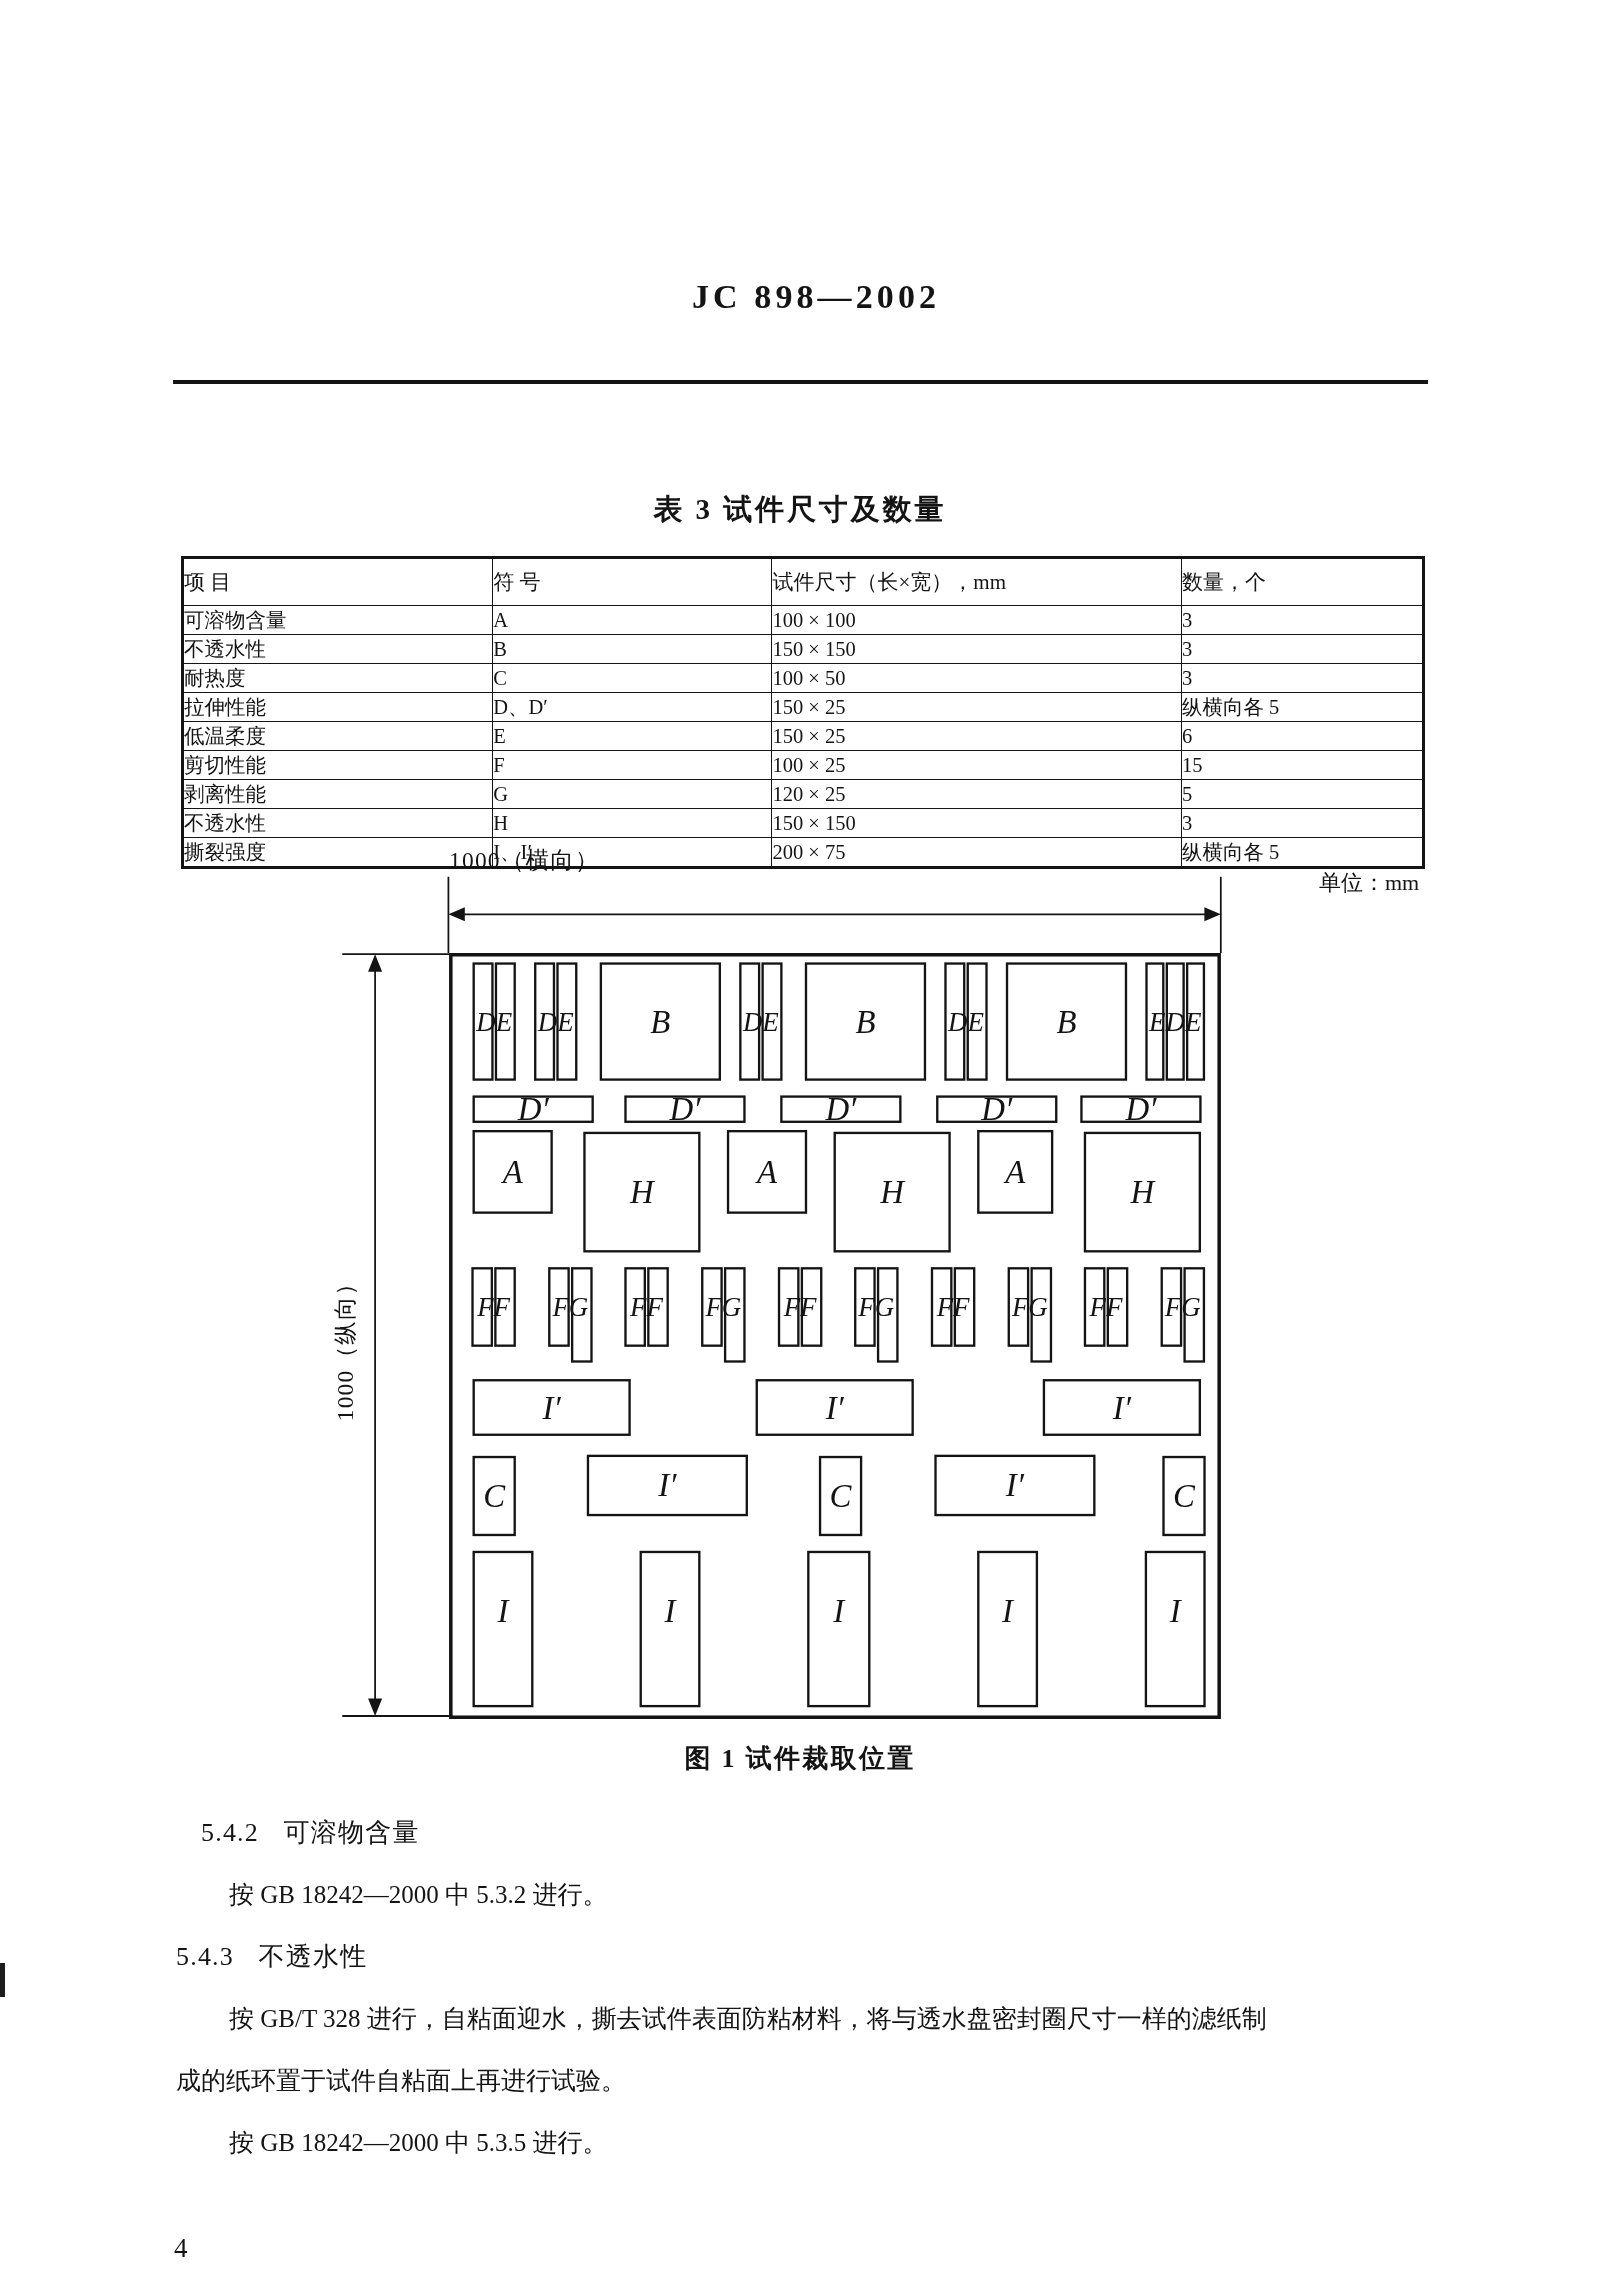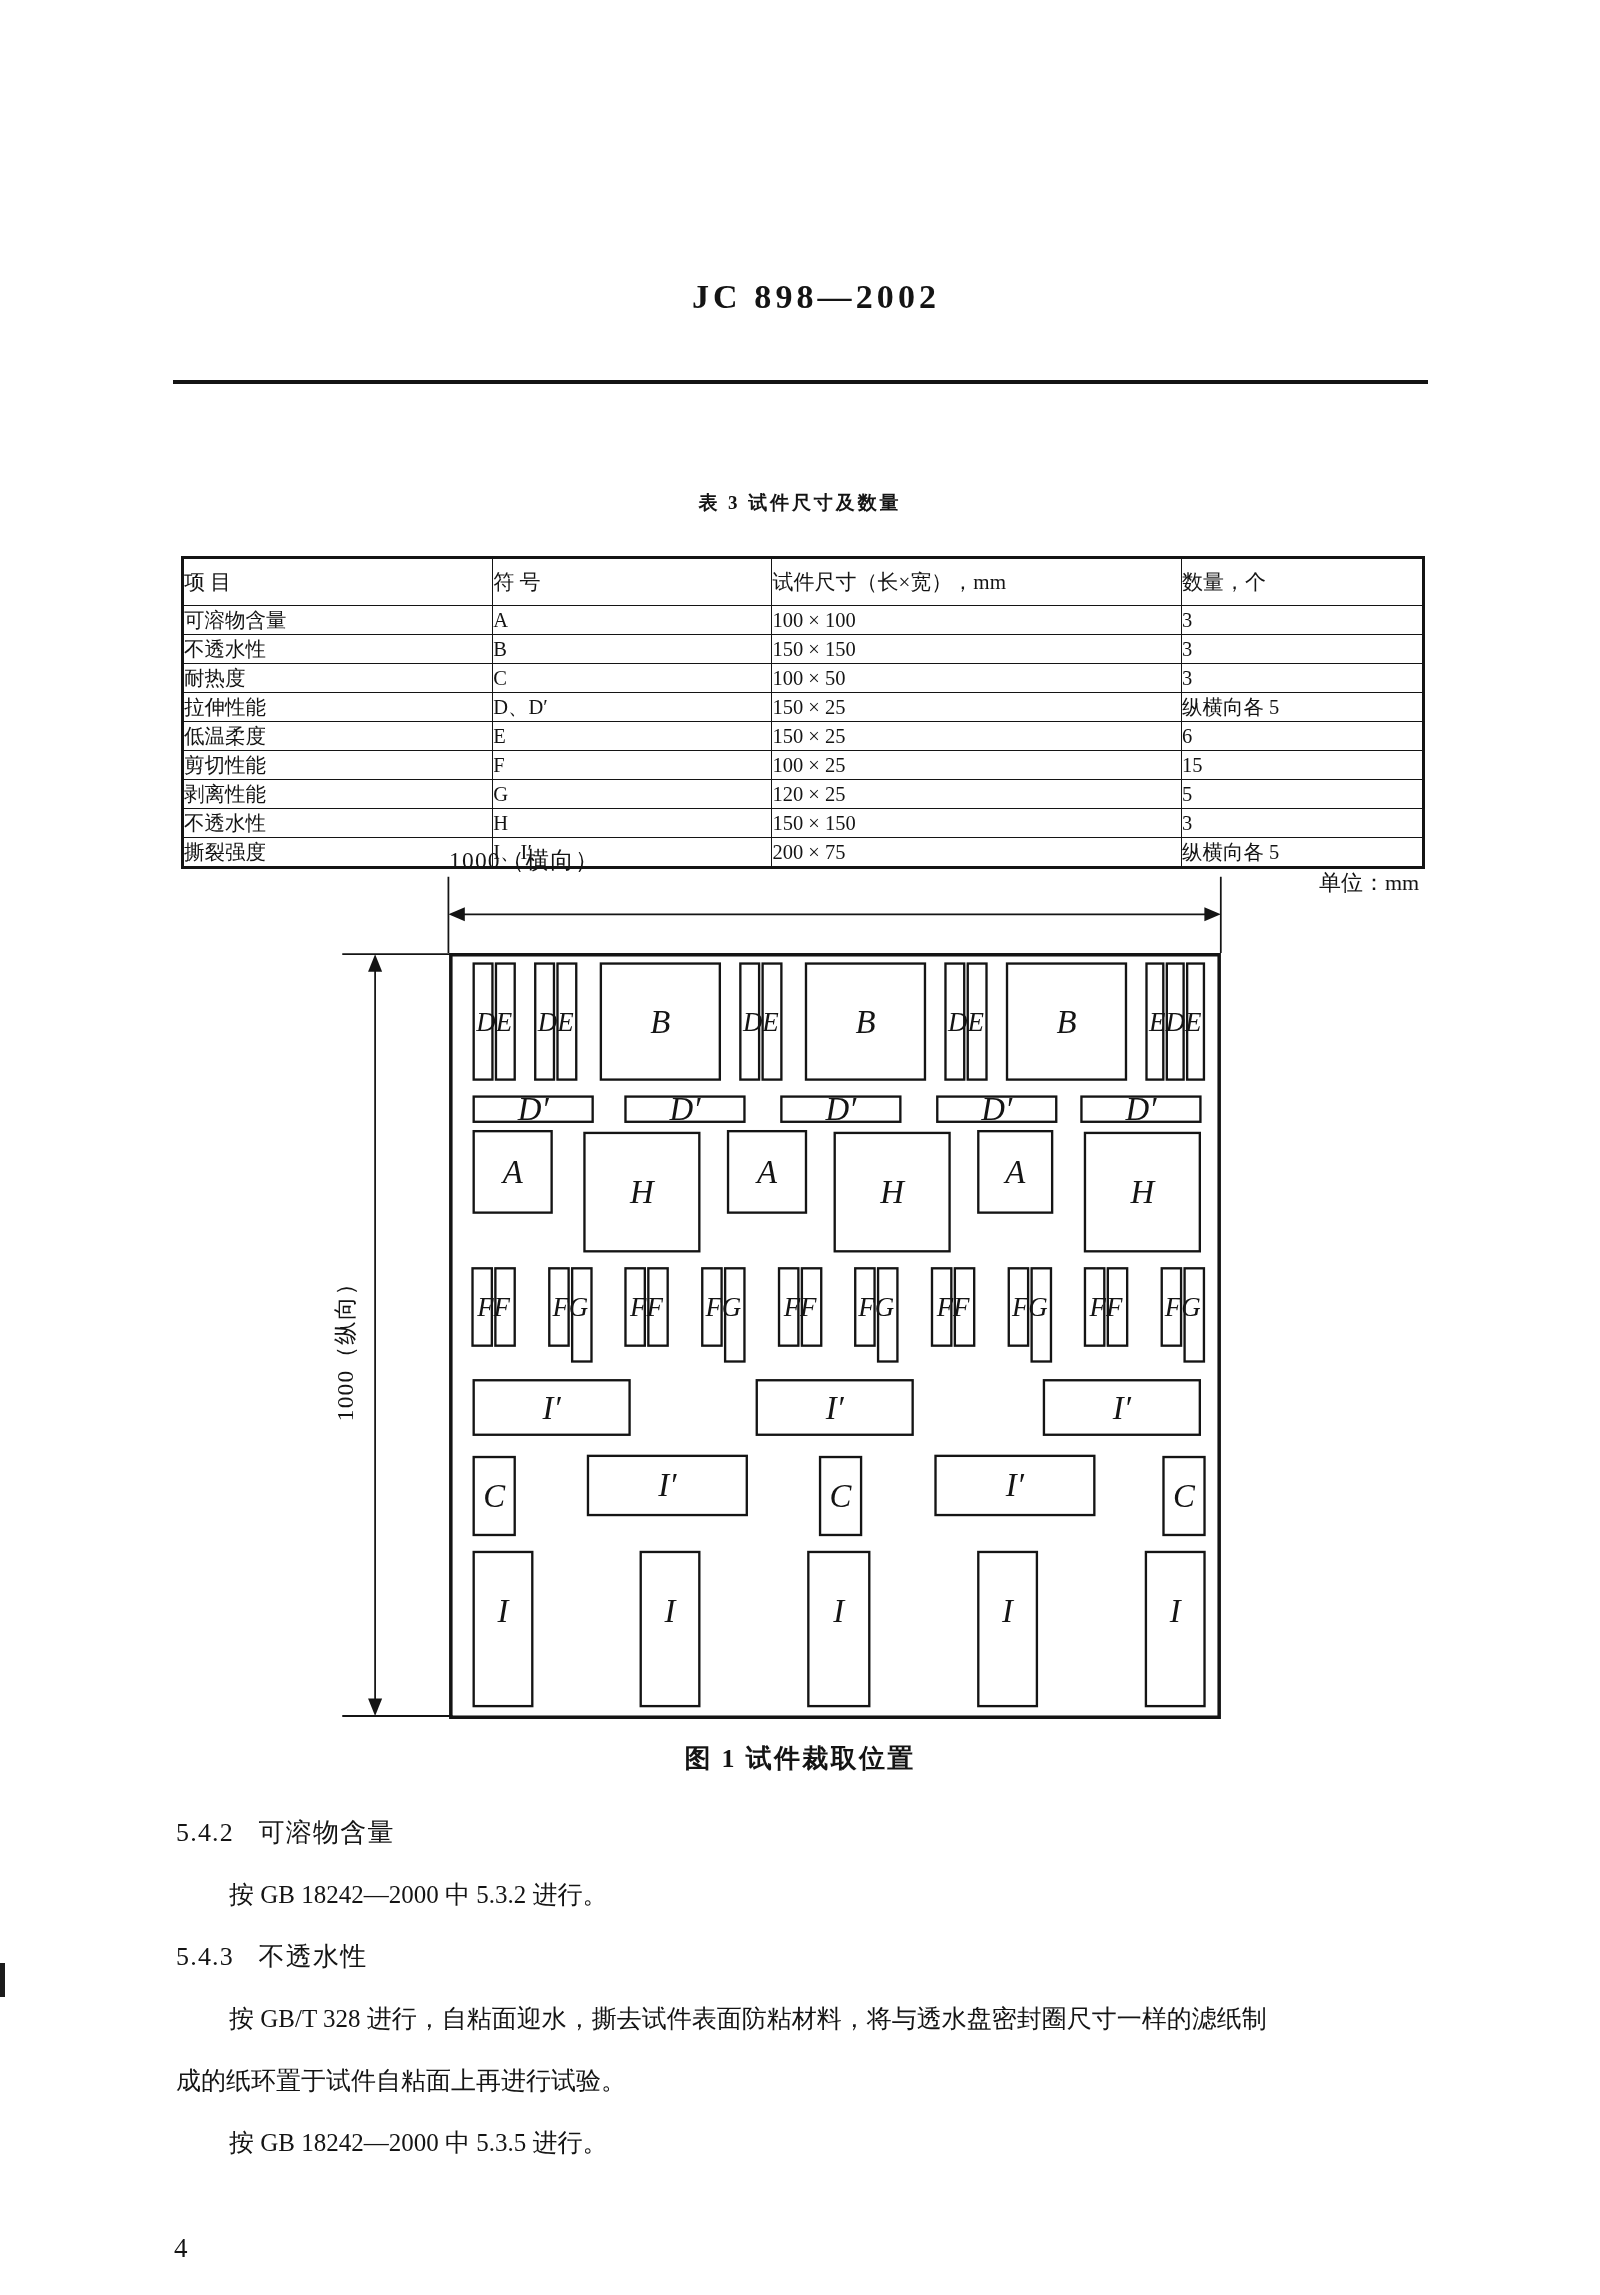--- a/index.html
+++ b/index.html
@@ -16,21 +16,21 @@
   .header-title {
     position:absolute; top:278px; left:0; width:100%;
     text-align:center; font-size:34px; font-weight:bold; letter-spacing:4.1px;margin-left:16px;
   }
   .header-rule {
     position:absolute; top:380px; left:173px; width:1255px; height:4.1px;
     background:#141414;
   }
   .table-title {
     position:absolute; top:490px; left:0; width:100%;
-    text-align:center; font-size:19px; font-weight:bold; letter-spacing:2.9px;
+    text-align:center; font-size:29px; font-weight:bold; letter-spacing:2.9px;
   }
 
   table.spec-table {
     position:absolute; top:556px; left:181px; width:1244px;
     border-collapse:collapse; table-layout:fixed;
     font-size:20.5px; border:3.5px solid #141414;
   }
   table.spec-table th, table.spec-table td {
     border:1.8px solid #141414; text-align:left; padding:0;
     font-weight:normal; overflow:hidden; white-space:nowrap;
@@ -62,21 +62,21 @@
   #figure-svg .blk { fill:none; stroke:#141414; stroke-width:4; }
   #figure-svg .lbl { font-style:italic; fill:#141414; font-family:"Liberation Serif","DejaVu Serif",serif; }
 
   .figure-caption {
     position:absolute; top:1741px; left:0; width:100%;
     text-align:center; font-size:26px; font-weight:bold; letter-spacing:2.3px;
   }
 
   .sections { position:absolute; top:1815px; left:176px; width:1269px; }
   .sections > div { margin-top:26px; line-height:36px; }
-  .sections > div:first-child { margin-top:0; }
+  .sections > div:first-child { margin-top:0;margin-left:25px; }
   .sec-heading { font-size:26px; letter-spacing:1.2px; }
   .sec-heading .sec-title { margin-left:24.6px; }
   .sec-line { font-size:25px; }
   .sec-line.indent { text-indent:53px; }
 
   .page-number { position:absolute; top:2233px; left:174px; font-size:27px; }
   .artifact { position:absolute; left:0; top:1963px; width:5.3px; height:34px; background:#1b1b1b; }
 </style>
 </head>
 <body>

